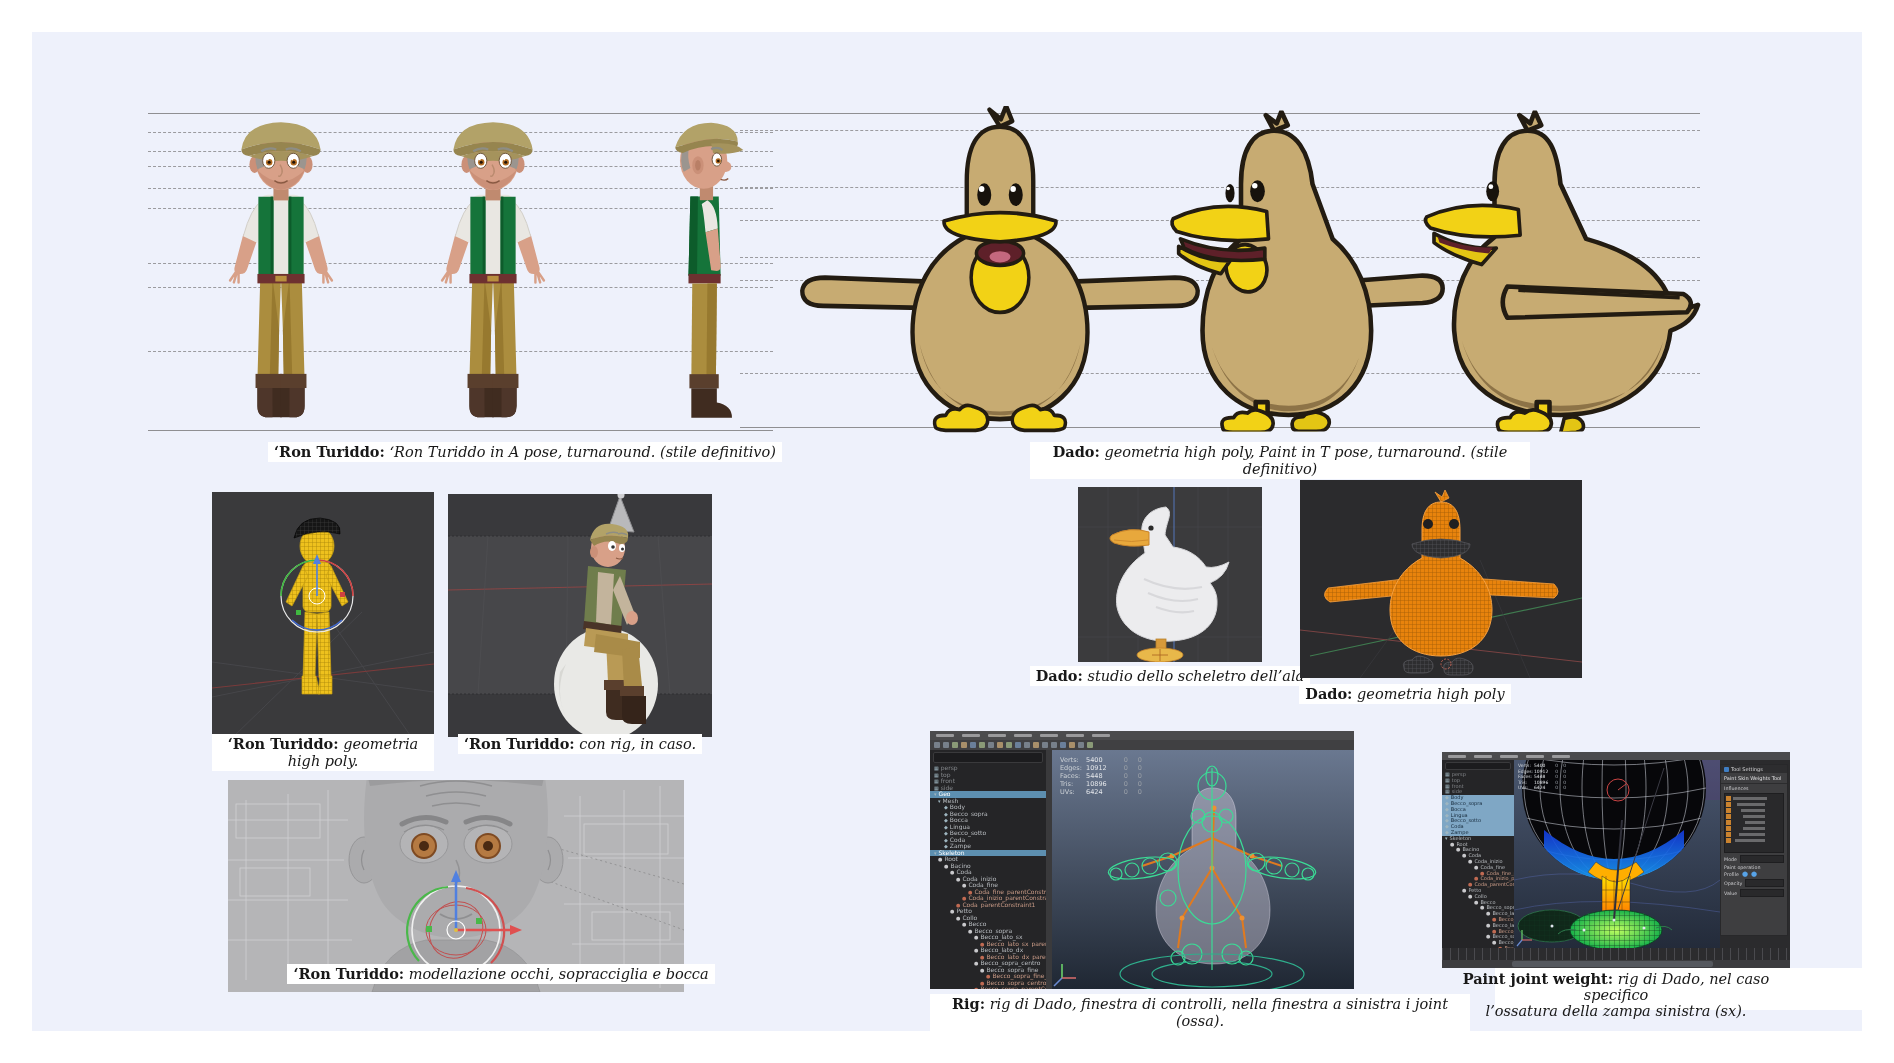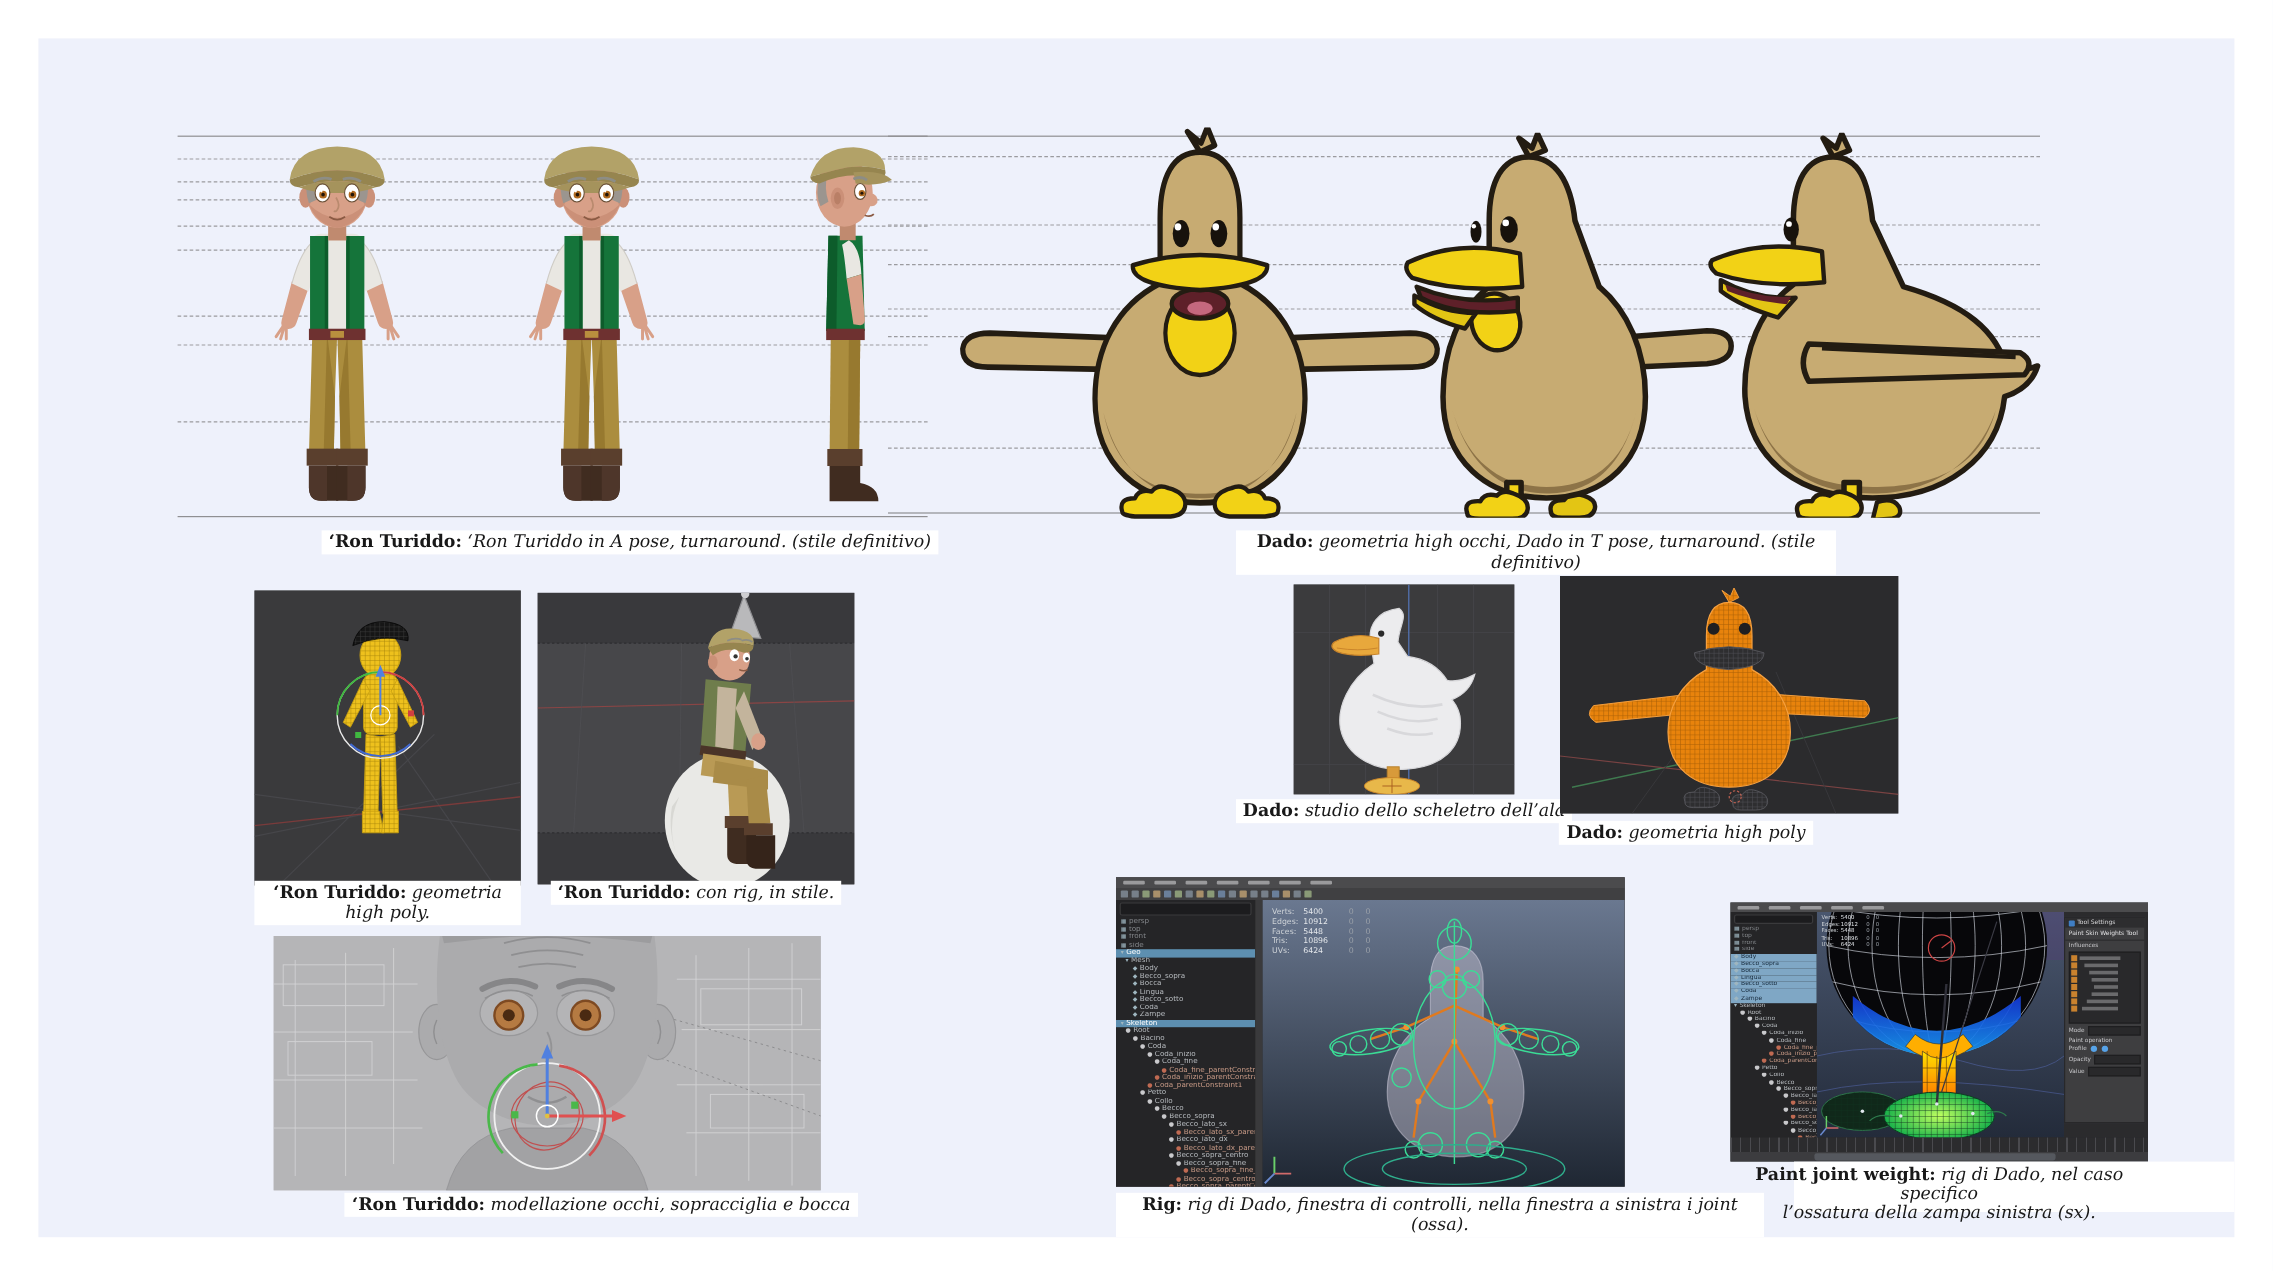--- a/index.html
+++ b/index.html
@@ -288,21 +288,21 @@
   <svg class="fig" style="left:790px;top:106px" width="420" height="330" viewBox="0 0 480 350" preserveAspectRatio="none">
       <use href="#duckF"></use>
     </svg>
   <svg class="fig" style="left:1120px;top:106px" width="330" height="330" viewBox="0 0 360 350">
       <use href="#duckQ"></use>
     </svg>
   <svg class="fig" style="left:1390px;top:106px" width="330" height="330" viewBox="0 0 360 350">
       <use href="#duckS"></use>
     </svg>
   <div class="cap" style="left:1030px;top:442px;width:500px">
-    <span class="capbox"><b>Dado:</b> <i>geometria high occhi, Dado in T pose, turnaround. (stile definitivo)</i></span>
+    <span class="capbox"><b>Dado:</b> <i>geometria high poly, Paint in T pose, turnaround. (stile definitivo)</i></span>
   </div>
 </div>
 
 <div class="shot" style="left:212px;top:492px;width:222px;height:246px">
   <svg width="222" height="246" viewBox="0 0 222 246">
     <rect width="222" height="246" fill="#3a3a3c"></rect>
     <path d="M0,205 L222,160 M0,170 L222,200 M20,246 L150,120 M200,246 L120,130" stroke="#46464a" stroke-width="1" fill="none"></path>
     <path d="M0,196 L222,172" stroke="#7a3b3b" stroke-width="1.2"></path>
     <g transform="translate(68,26)">
       <ellipse cx="37" cy="28" rx="17" ry="19" fill="url(#wireY)" stroke="#c79f10" stroke-width="0.8"></ellipse>
@@ -363,21 +363,21 @@
       <ellipse cx="46" cy="20" rx="4" ry="5" fill="#fff"></ellipse>
         <circle cx="47" cy="21" r="1.8" fill="#333"></circle>
       <ellipse cx="56" cy="22" rx="3" ry="4" fill="#fff"></ellipse>
         <circle cx="56.5" cy="23" r="1.5" fill="#333"></circle>
       <path d="M50,32 q4,2 7,0" stroke="#8a5a43" stroke-width="1.2" fill="none"></path>
       <path d="M40,8 q6,-3 12,-1 M52,8 q5,-2 9,1" stroke="#8d8d85" stroke-width="1.4" fill="none"></path>
     </g>
   </svg>
 </div>
 <div class="cap" style="left:448px;top:734px;width:264px">
-  <span class="capbox"><b>‘Ron Turiddo:</b> <i>con rig, in stile.</i></span>
+  <span class="capbox"><b>‘Ron Turiddo:</b> <i>con rig, in caso.</i></span>
 </div>
 
 <div class="shot" style="left:1078px;top:487px;width:184px;height:175px">
   <svg width="184" height="175" viewBox="0 0 184 175">
     <rect width="184" height="175" fill="#3b3b3d"></rect>
     <path d="M30,0 V175 M60,0 V175 M120,0 V175 M150,0 V175 M0,40 H184 M0,150 H184" stroke="#46464a" stroke-width="0.7"></path>
     <path d="M96,0 V175" stroke="#5577bb" stroke-width="1"></path>
     <g transform="translate(26,14)">
       <path d="M62,6 C44,8 36,20 38,34 L41,52 C20,66 10,88 13,106 C18,130 42,142 68,140 C98,138 114,122 113,100 C113,93 110,87 106,82 Q121,76 125,61 Q112,68 102,66 C95,55 84,48 69,46 L61,34 C62,20 70,12 62,6 Z" fill="#ececee" stroke="#d7d7da" stroke-width="1"></path>
       <path d="M8,34 Q26,25 45,31 L45,44 Q24,47 10,42 Q3,38 8,34 Z" fill="#e8a83c" stroke="#c9842a" stroke-width="1"></path>
@@ -458,21 +458,21 @@
         <path d="M54,145 L66,150 L54,155 Z" fill="#e05050"></path>
       <path d="M0,150 L0,100" stroke="#5080e0" stroke-width="2.5"></path>
         <path d="M-5,102 L0,90 L5,102 Z" fill="#5080e0"></path>
       <rect x="-30" y="146" width="6" height="6" fill="#4ab84a"></rect>
         <rect x="20" y="138" width="6" height="6" fill="#4ab84a"></rect>
       <circle cx="0" cy="150" r="9" stroke="#fff" stroke-width="1.2" fill="none"></circle>
       <circle cx="0" cy="150" r="2" fill="#e0c040"></circle>
     </g>
   </svg>
 </div>
-<div class="cap" style="left:273px;top:994px;width:456px">
+<div class="cap" style="left:273px;top:964px;width:456px">
   <span class="capbox"><b>‘Ron Turiddo:</b> <i>modellazione occhi, sopracciglia e bocca</i></span>
 </div>
 
 <div class="shot" style="left:930px;top:731px;width:424px;height:258px;background:#2e2e30">
   <div class="mbar1">
       <i></i>
       <i></i>
       <i></i>
       <i></i>
       <i></i>

